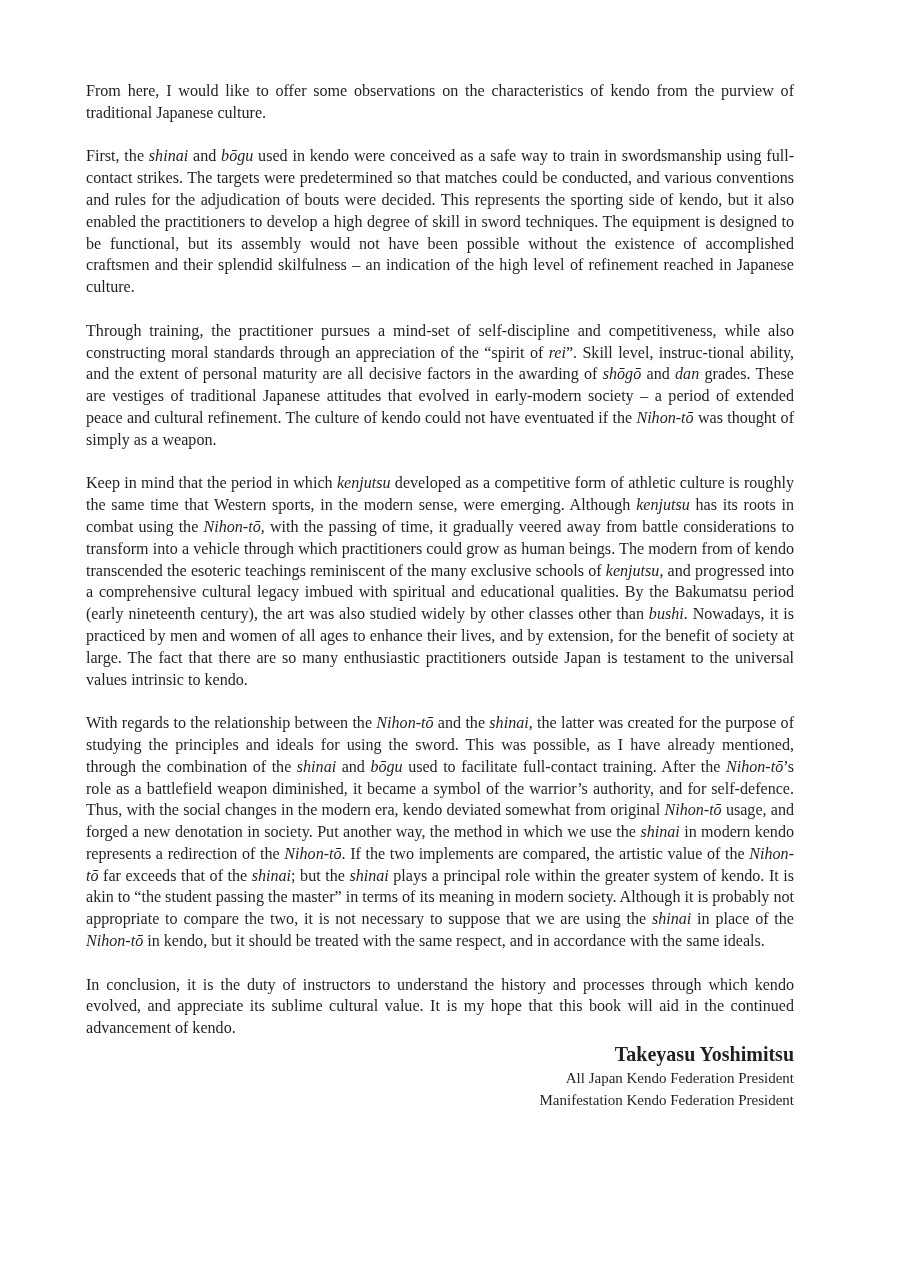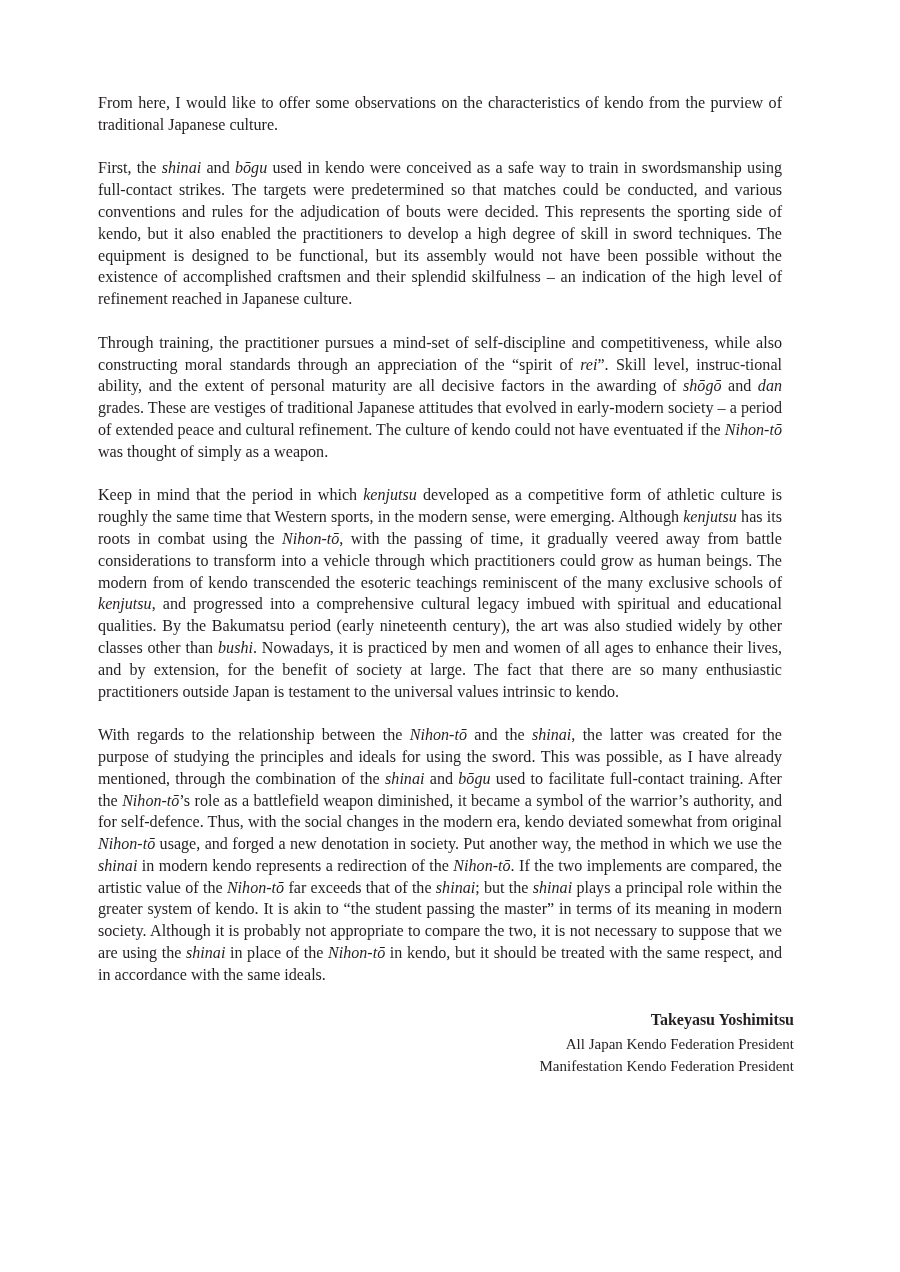--- a/index.html
+++ b/index.html
@@ -8,37 +8,38 @@
     position: absolute; left: 86px; top: 80px; width: 708px;
     font-family: "Liberation Serif", "DejaVu Serif", serif;
     color: #231f20; font-size: 16.1px; line-height: 21.8px;
   }
   .heading {
     font-family: "Liberation Serif", "DejaVu Serif", serif;
     font-weight: bold; color: #1d4a2c; font-size: 20px;
     font-variant: small-caps; letter-spacing: 0.2px;
     margin: 0; line-height: 22px;
   }
-  p { margin: 12px; text-align: justify; }
+  p { margin: 0; text-align: justify; }
   .intro { margin-bottom: 21.8px; }
   .para { margin-bottom: 21.8px; }
   .signature { text-align: right; margin-top: 2px; }
-  .sig-name { font-weight: bold; font-size: 16px; line-height: 26px; }
+  .sig-name { font-weight: bold; font-size: 20px; line-height: 26px; }
   .sig-title { font-size: 15px; line-height: 22px; }
   i { }
 </style>
 </head>
 <body>
 
 <div class="page">
   <div id="body-text">
     <p class="intro">From here, I would like to offer some observations on the characteristics of kendo from the purview of traditional Japanese culture.</p>
     <p class="para">First, the <i>shinai</i> and <i>bōgu</i> used in kendo were conceived as a safe way to train in swordsmanship using full-contact strikes. The targets were predetermined so that matches could be conducted, and various conventions and rules for the adjudication of bouts were decided. This represents the sporting side of kendo, but it also enabled the practitioners to develop a high degree of skill in sword techniques. The equipment is designed to be functional, but its assembly would not have been possible without the existence of accomplished craftsmen and their splendid skilfulness – an indication of the high level of refinement reached in Japanese culture.</p>
     <p class="para">Through training, the practitioner pursues a mind-set of self-discipline and competitiveness, while also constructing moral standards through an appreciation of the “spirit of <i>rei</i>”. Skill level, instruc-tional ability, and the extent of personal maturity are all decisive factors in the awarding of <i>shōgō</i> and <i>dan</i> grades. These are vestiges of traditional Japanese attitudes that evolved in early-modern society – a period of extended peace and cultural refinement. The culture of kendo could not have eventuated if the <i>Nihon-tō</i> was thought of simply as a weapon.</p>
     <p class="para">Keep in mind that the period in which <i>kenjutsu</i> developed as a competitive form of athletic culture is roughly the same time that Western sports, in the modern sense, were emerging. Although <i>kenjutsu</i> has its roots in combat using the <i>Nihon-tō</i>, with the passing of time, it gradually veered away from battle considerations to transform into a vehicle through which practitioners could grow as human beings. The modern from of kendo transcended the esoteric teachings reminiscent of the many exclusive schools of <i>kenjutsu</i>, and progressed into a comprehensive cultural legacy imbued with spiritual and educational qualities. By the Bakumatsu period (early nineteenth century), the art was also studied widely by other classes other than <i>bushi</i>. Nowadays, it is practiced by men and women of all ages to enhance their lives, and  by extension, for the benefit of society at large. The fact that there are so many enthusiastic practitioners outside Japan is testament to the universal values intrinsic to kendo.</p>
     <p class="para">With regards to the relationship between the <i>Nihon-tō</i> and the <i>shinai</i>, the latter was created for the purpose of studying the principles and ideals for using the sword. This was possible, as I have already mentioned, through the combination of the <i>shinai</i> and <i>bōgu</i> used to facilitate full-contact training. After the <i>Nihon-tō</i>’s role as a battlefield weapon diminished, it became a symbol of the warrior’s authority, and for self-defence. Thus, with the social changes in the modern era, kendo deviated somewhat from original <i>Nihon-tō</i> usage, and forged a new denotation in society. Put another way, the method in which we use the <i>shinai</i> in modern kendo represents a redirection of the <i>Nihon-tō</i>. If the two implements are compared, the artistic value of the <i>Nihon-tō</i> far exceeds that of the <i>shinai</i>; but the <i>shinai</i> plays a principal role within the greater system of kendo. It is akin to “the student passing the master” in terms of its meaning in modern society. Although it is probably not appropriate to compare the two, it is not necessary to suppose that we are using the <i>shinai</i> in place of the <i>Nihon-tō</i> in kendo, but it should be treated with the same respect, and in accordance with the same ideals.</p>
+    <p class="last">In conclusion, it is the duty of instructors to understand the history and processes through which kendo evolved, and appreciate its sublime cultural value. It is my hope that this book will aid in the continued advancement of kendo.</p>
   </div>
   <div class="signature">
     <div class="sig-name">Takeyasu Yoshimitsu</div>
     <div class="sig-title">All Japan Kendo Federation President</div>
     <div class="sig-title">Manifestation Kendo Federation President</div>
   </div>
 </div>
 
 </body></html>

